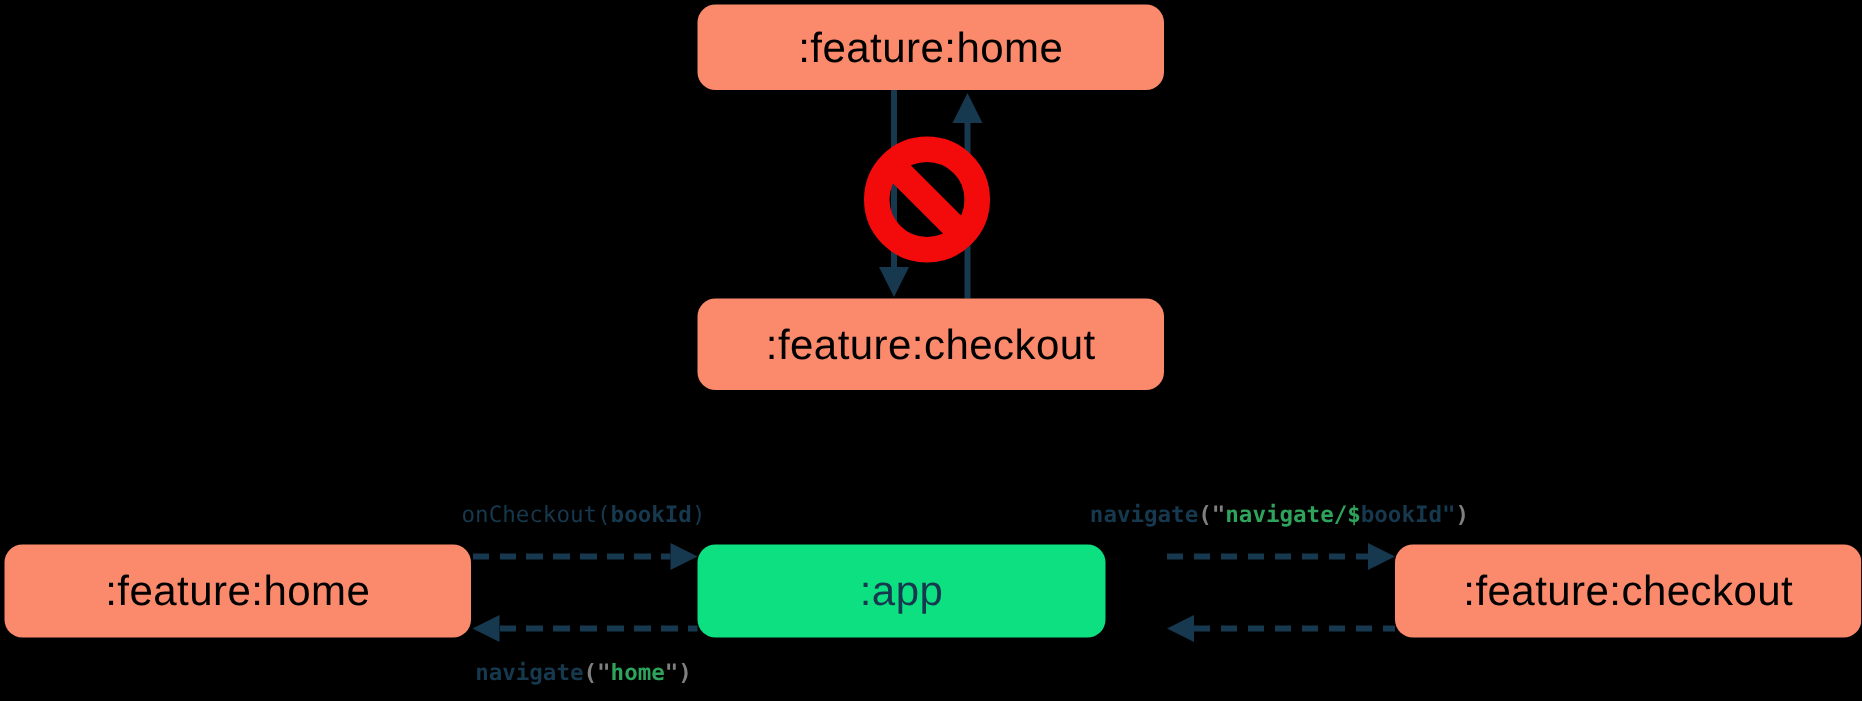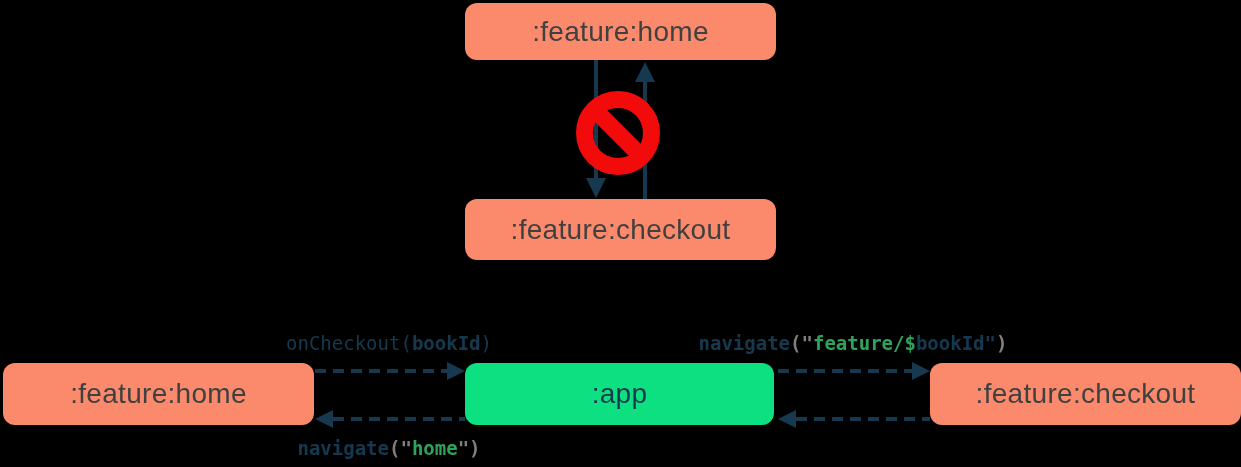--- a/index.html
+++ b/index.html
@@ -18,21 +18,21 @@
     overflow:hidden;
     font-family:"Liberation Sans",sans-serif;
   }
   .box{
     position:absolute;
     border-radius:12px;
     display:flex;align-items:center;justify-content:center;
     font-size:28px;
     letter-spacing:.3px;
   }
-  .box.feature{background:var(--salmon);color:#404040;}
+  .box.feature{background:var(--salmon);color:#000000;}
   .box.app{background:var(--green);color:var(--navy);}
   .vline{position:absolute;width:4px;background:var(--navy);}
   .dash{
     position:absolute;height:4px;
     background:repeating-linear-gradient(90deg,var(--navy) 0 11px,transparent 11px 18px);
   }
   .head{position:absolute;width:0;height:0;}
   .head.right{border-top:9px solid transparent;border-bottom:9px solid transparent;border-left:18px solid var(--navy);}
   .head.left {border-top:9px solid transparent;border-bottom:9px solid transparent;border-right:18px solid var(--navy);}
   .head.up   {border-left:10px solid transparent;border-right:10px solid transparent;border-bottom:20px solid var(--navy);}
@@ -44,21 +44,21 @@
   }
   .no-sign .slash{
     position:absolute;left:50%;top:50%;
     width:58px;height:17px;background:var(--red);
     transform:translate(-50%,-50%) rotate(45deg);
   }
   .code{
     position:absolute;transform:translateX(-50%);
     white-space:nowrap;
     font-family:"DejaVu Sans Mono",monospace;
-    font-size:19px;line-height:24px;
+    font-size:15px;line-height:24px;
   }
   .tk-navy{color:var(--navy);}
   .tk-green{color:var(--code-green);font-weight:700;}
   .tk-gray{color:var(--code-gray);}
   .tk-b{font-weight:700;}
 </style>
 </head>
 <body>
 
 <div class="stage">
@@ -78,42 +78,42 @@
   </div>
 
   <div class="box feature" style="left:465px;top:199px;width:311px;height:61px;">
     <span>:feature:checkout</span>
   </div>
 
   <div class="box feature" style="left:3px;top:363px;width:311px;height:62px;">
     <span>:feature:home</span>
   </div>
 
-  <div class="box app" style="left:465px;top:363px;width:309px;height:62px;">
+  <div class="box app" style="left:465px;top:363px;width:272px;height:62px;">
     <span>:app</span>
   </div>
 
   <div class="box feature" style="left:930px;top:363px;width:311px;height:62px;">
     <span>:feature:checkout</span>
   </div>
 
   <div class="code" style="left:389px;top:331px;">
     <span class="tk-navy">onCheckout</span><span class="tk-navy">(</span><span class="tk-navy tk-b">bookId</span><span class="tk-navy">)</span>
   </div>
   <div class="dash" style="left:315px;top:369px;width:132px;"></div>
   <div class="head right" style="left:447px;top:362px;"></div>
 
   <div class="dash" style="left:333px;top:417px;width:132px;"></div>
   <div class="head left" style="left:315px;top:410px;"></div>
   <div class="code" style="left:389px;top:436px;">
     <span class="tk-navy tk-b">navigate</span><span class="tk-gray tk-b">("</span><span class="tk-green">home</span><span class="tk-gray tk-b">")</span>
   </div>
 
   <div class="code" style="left:853px;top:331px;">
-    <span class="tk-navy tk-b">navigate</span><span class="tk-gray tk-b">("</span><span class="tk-green">feature/</span><span class="tk-green">$</span><span class="tk-navy tk-b">bookId</span><span class="tk-navy tk-b">"</span><span class="tk-gray tk-b">)</span>
+    <span class="tk-navy tk-b">navigate</span><span class="tk-gray tk-b">("</span><span class="tk-green">navigate/</span><span class="tk-green">$</span><span class="tk-navy tk-b">bookId</span><span class="tk-navy tk-b">"</span><span class="tk-gray tk-b">)</span>
   </div>
   <div class="dash" style="left:778px;top:369px;width:134px;"></div>
   <div class="head right" style="left:912px;top:362px;"></div>
 
   <div class="dash" style="left:796px;top:417px;width:134px;"></div>
   <div class="head left" style="left:778px;top:410px;"></div>
 
 </div>
 
 </body></html>

